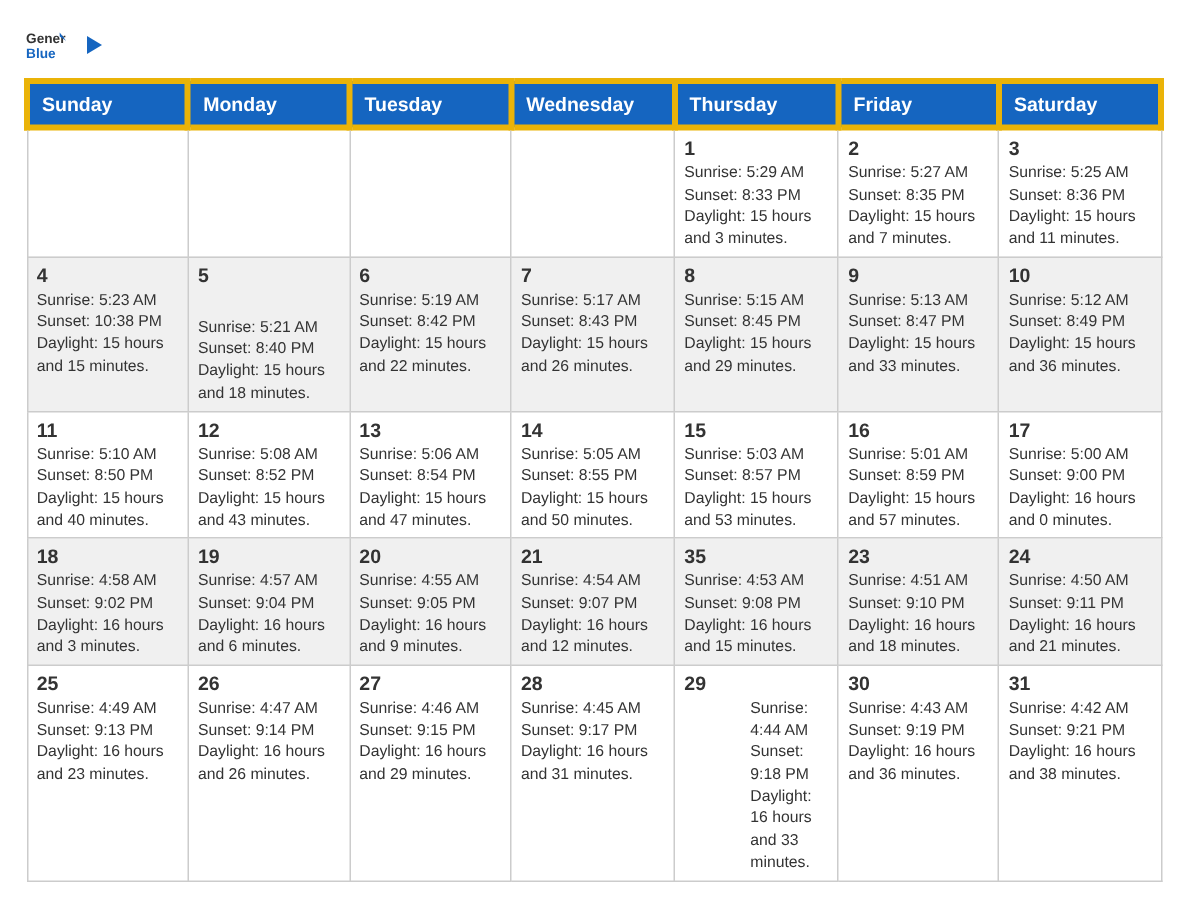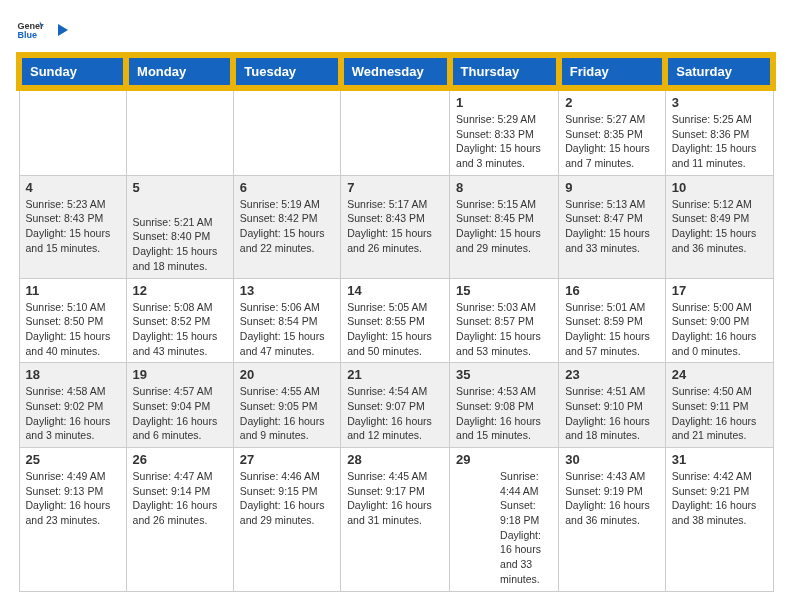--- a/index.html
+++ b/index.html
@@ -51,21 +51,21 @@
       width: 100%;
       border-collapse: collapse;
       border: 1px solid #ccc;
     }
     .calendar th {
       background-color: #1565c0;
       color: #fff;
       text-align: left;
       padding: 6px 8px;
       font-size: 13px;
-      border: 6px solid #eab308;
+      border: 4px solid #eab308;
     }
     .calendar td {
       vertical-align: top;
       padding: 4px 6px;
       border: 1px solid #ccc;
       width: 110px;
       min-height: 80px;
       font-size: 11px;
       color: #333;
       background: #fff;
@@ -150,21 +150,21 @@
           <div class="cell-text" style="white-space: pre-line;">Sunrise: 5:25 AM
 Sunset: 8:36 PM
 Daylight: 15 hours
 and 11 minutes.</div>
         </td>
       </tr>
       <tr>
         <td style="background: rgb(240, 240, 240);">
           <span class="day-number">4</span>
           <div class="cell-text" style="white-space: pre-line;">Sunrise: 5:23 AM
-Sunset: 8:43 PM
+Sunset: 10:38 PM
 Daylight: 15 hours
 and 15 minutes.</div>
         </td>
         <td style="background: rgb(240, 240, 240);">
           <span class="day-number">5</span>
           <div class="cell-text" style="white-space: pre-line; margin-top: 20px;">Sunrise: 5:21 AM
 Sunset: 8:40 PM
 Daylight: 15 hours
 and 18 minutes.</div>
         </td>

